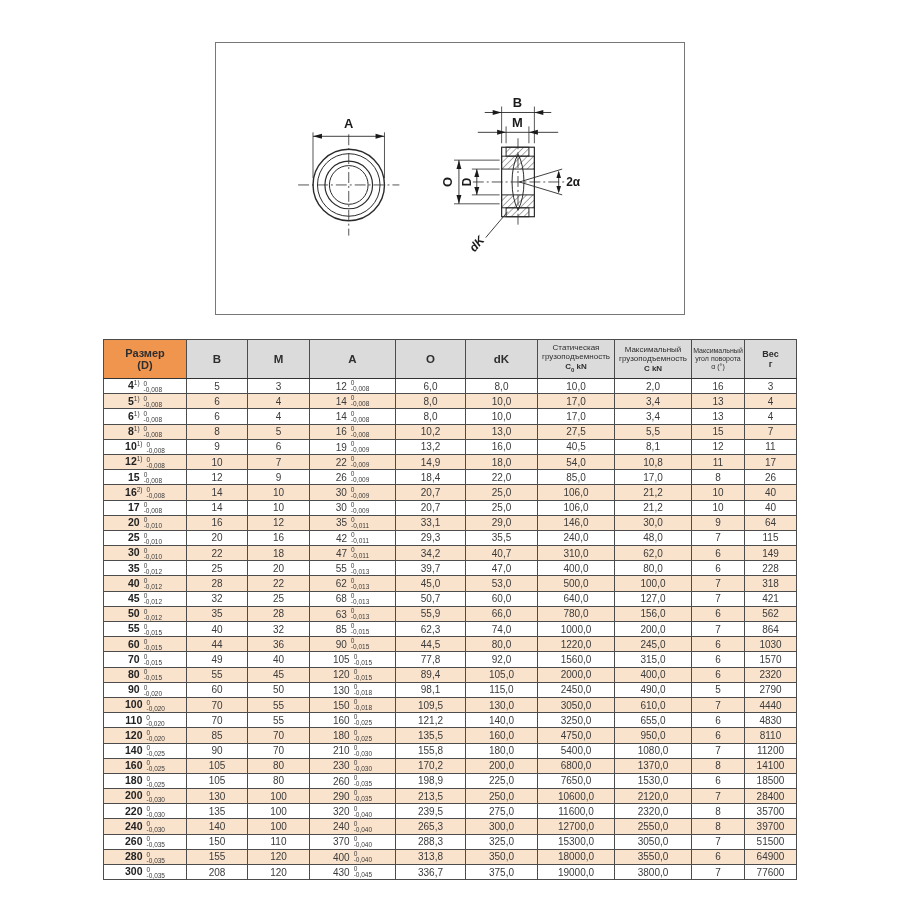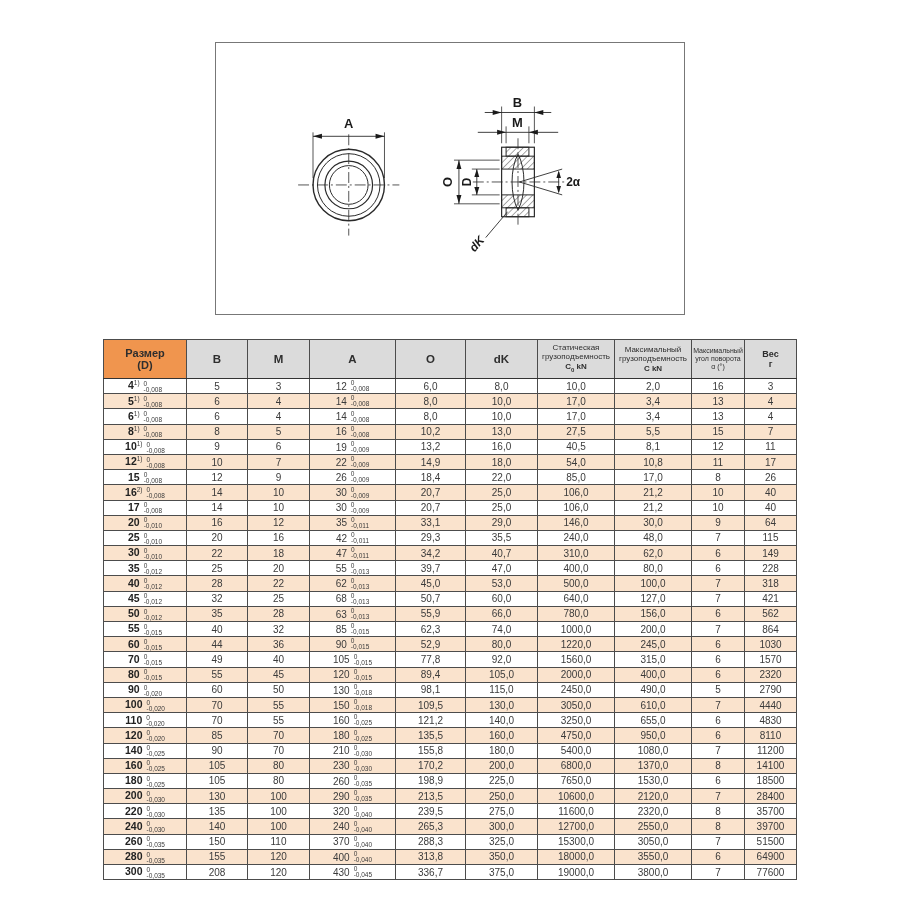--- a/index.html
+++ b/index.html
@@ -496,21 +496,21 @@
         <td class="c-size"><span class="sz">60</span><span class="tol">
             <span>0</span>
             <span>-0,015</span>
           </span></td>
         <td>44</td>
         <td>36</td>
         <td class="c-a"><span class="av">90</span><span class="tol">
             <span>0</span>
             <span>-0,015</span>
           </span></td>
-        <td>52,9</td>
+        <td>44,5</td>
         <td>80,0</td>
         <td>1220,0</td>
         <td>245,0</td>
         <td>6</td>
         <td>1030</td>
       </tr>
       <tr>
         <td class="c-size"><span class="sz">70</span><span class="tol">
             <span>0</span>
             <span>-0,015</span>

